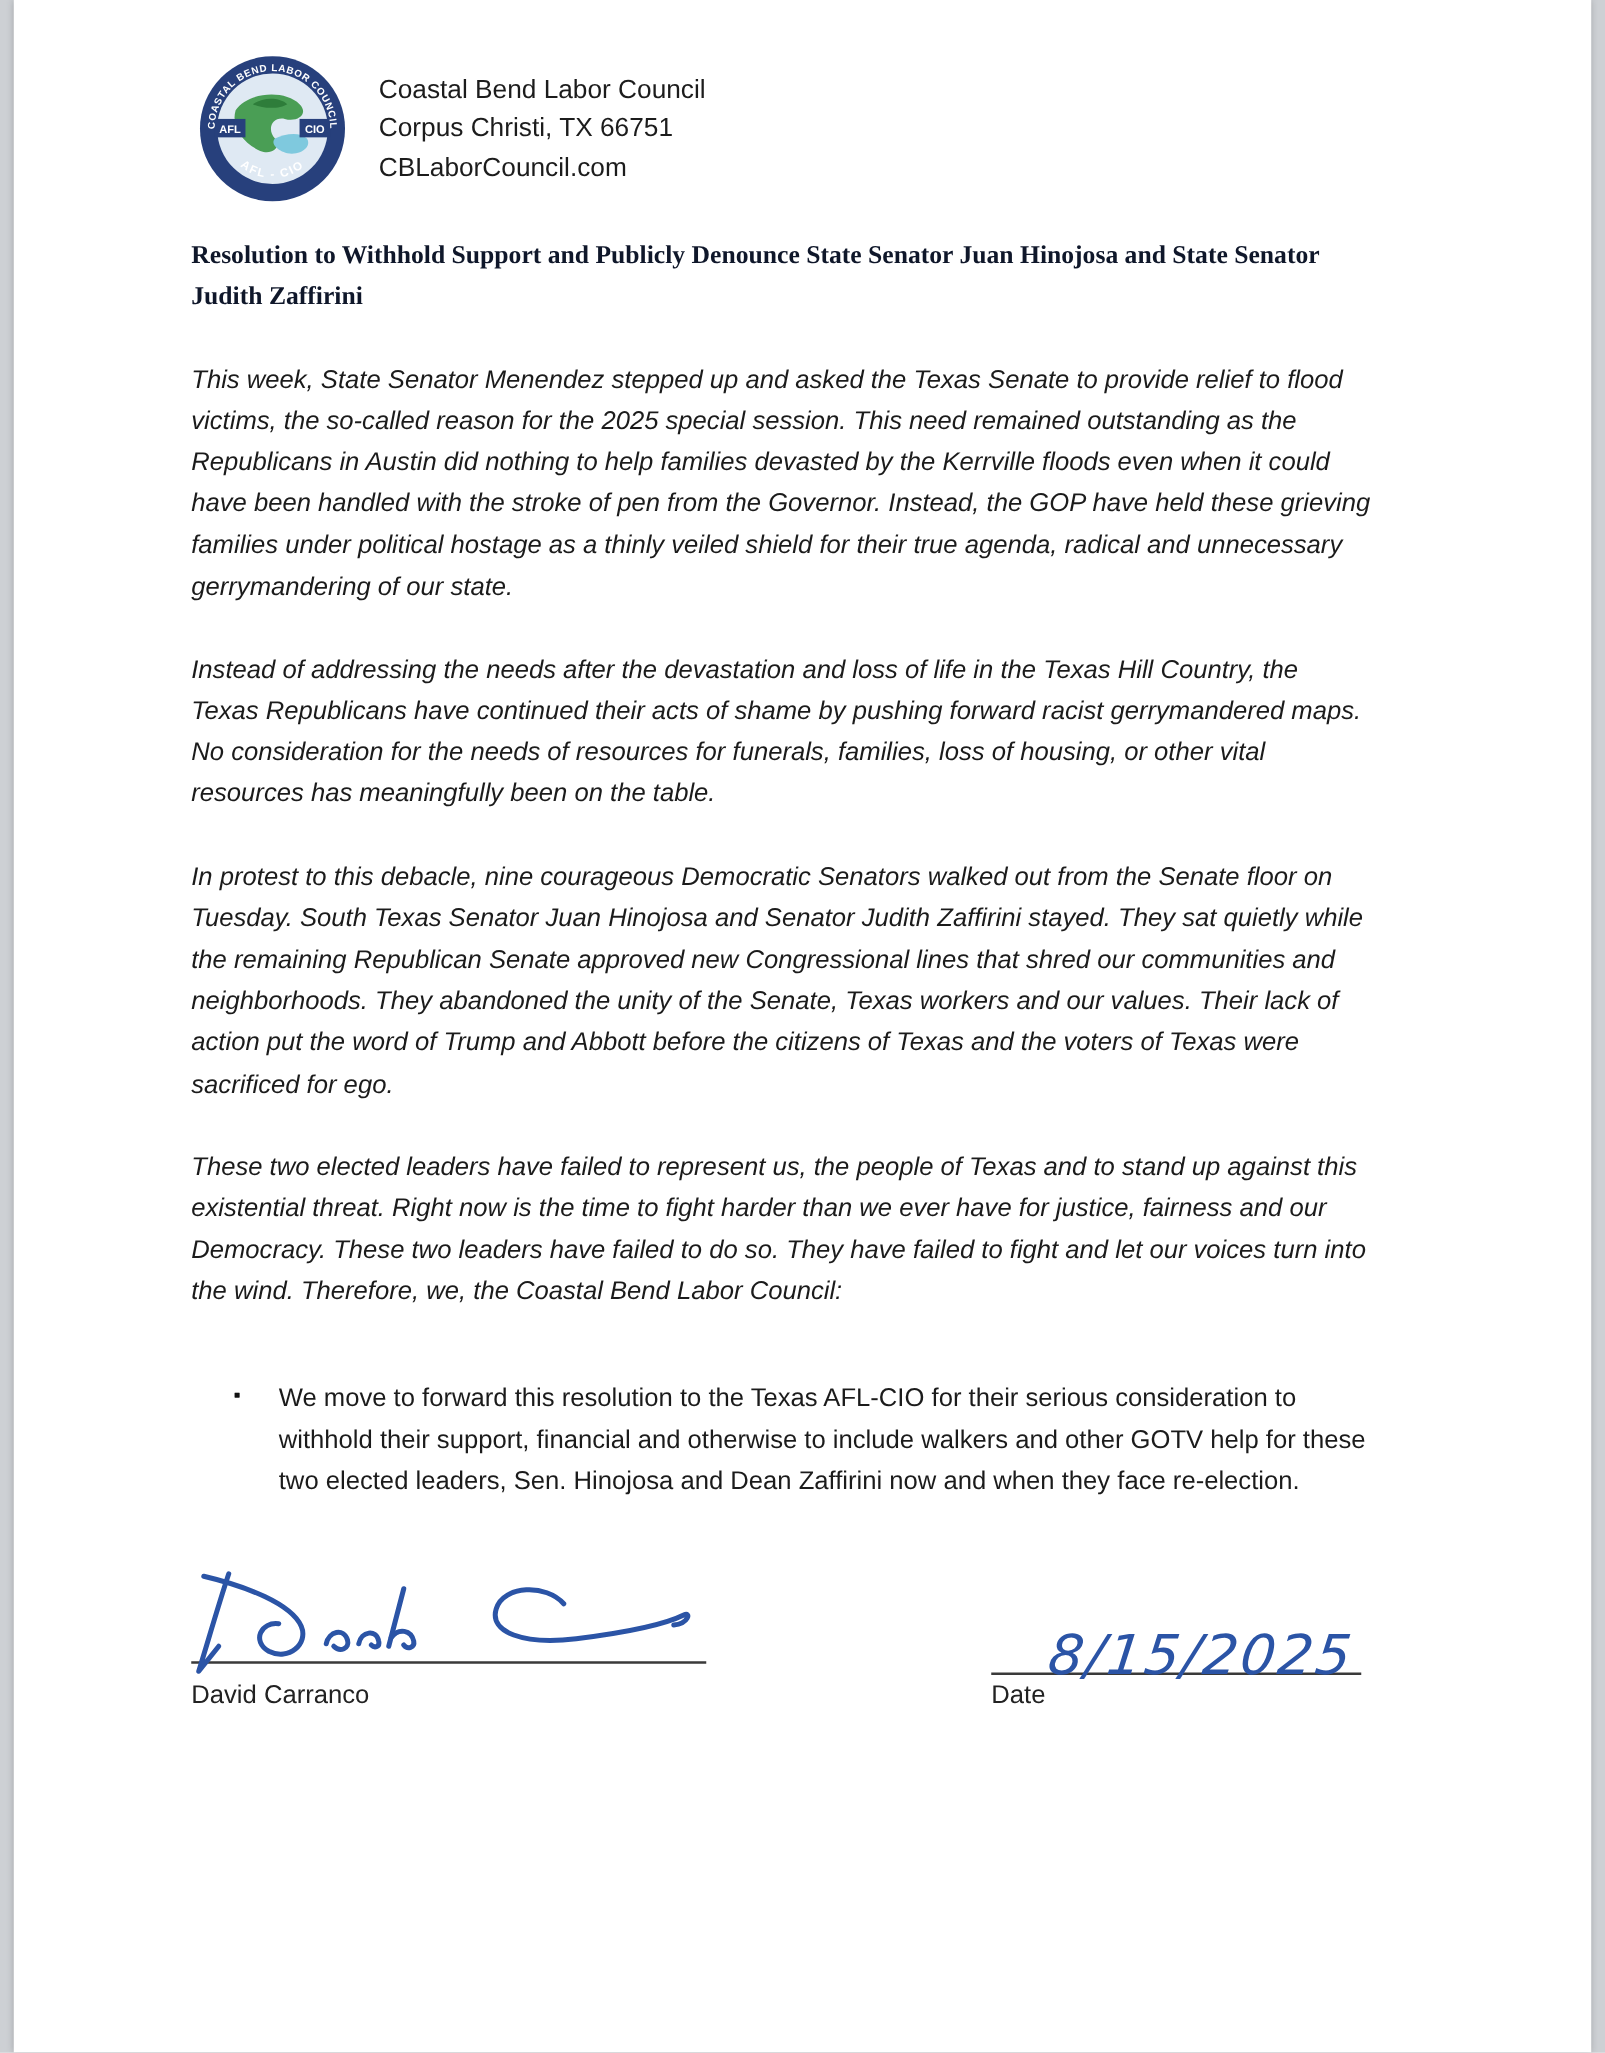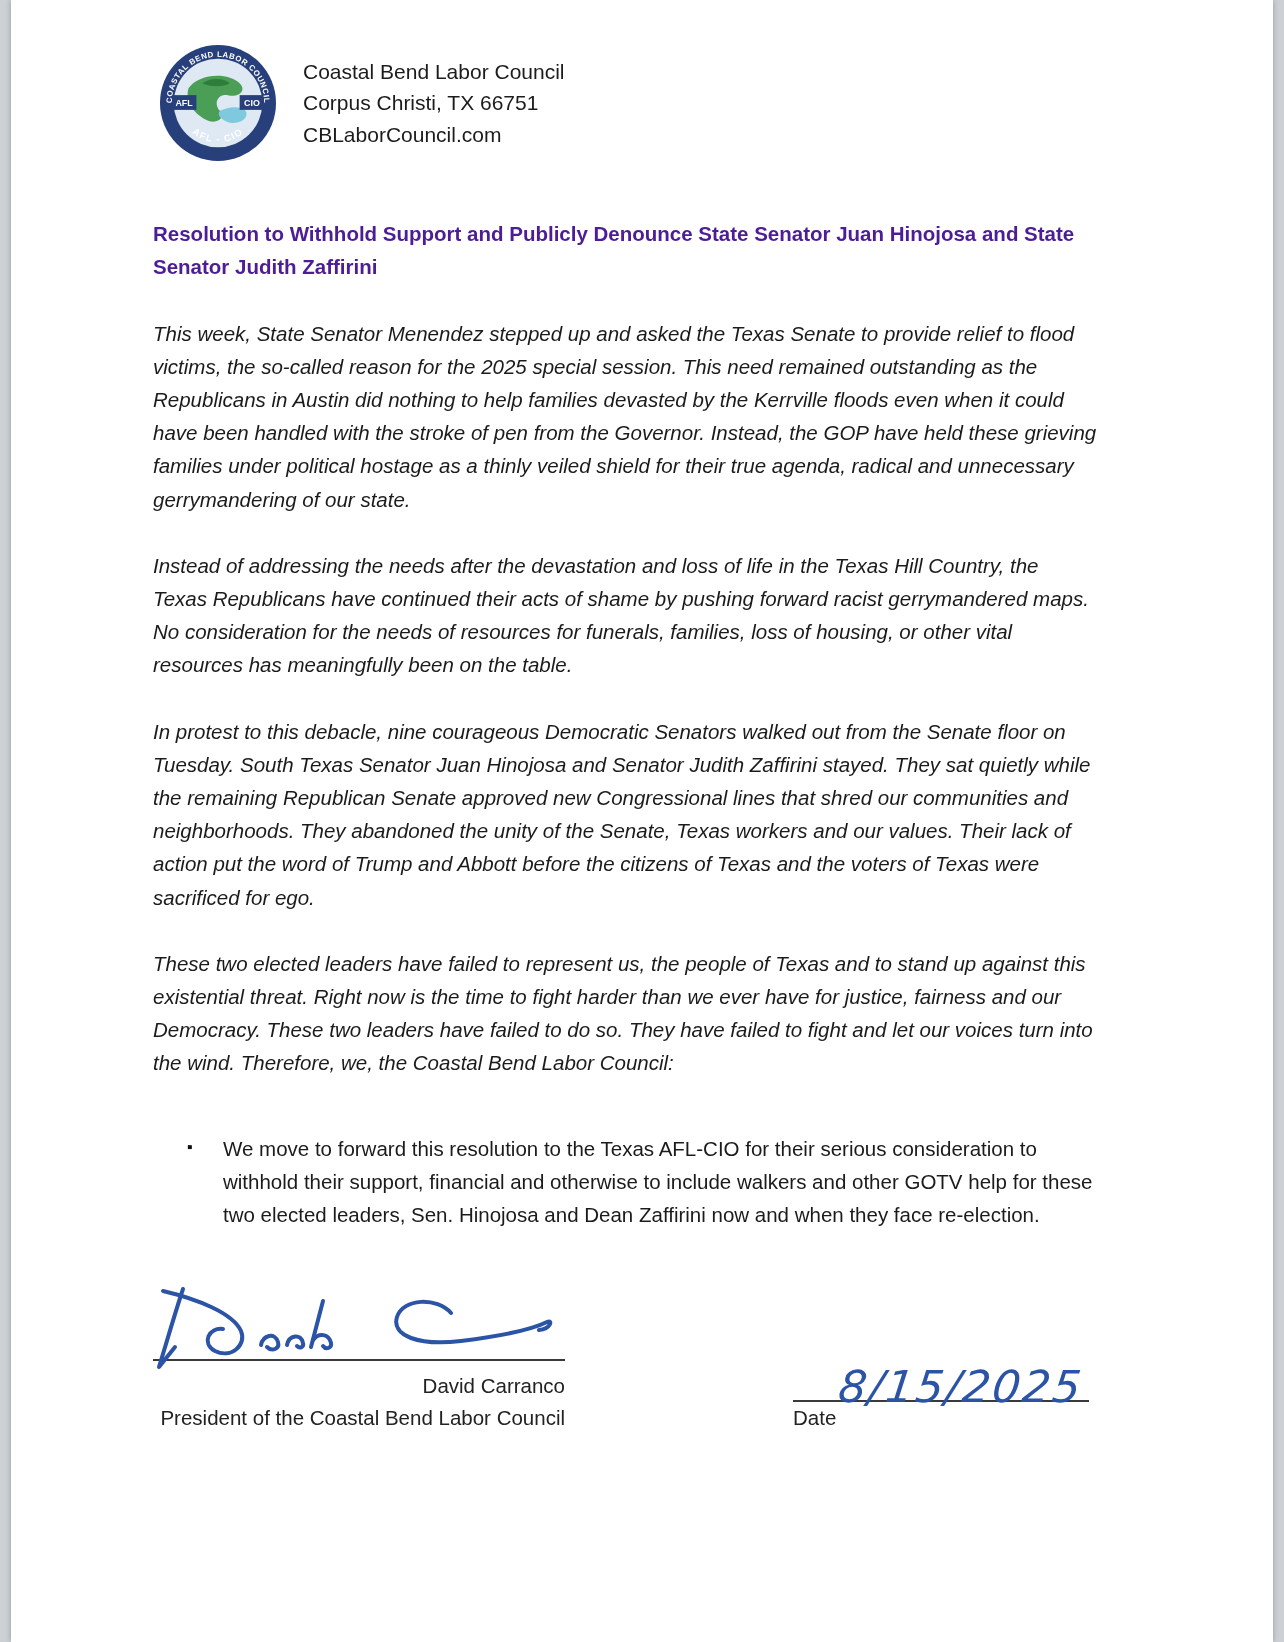--- a/index.html
+++ b/index.html
@@ -24,25 +24,26 @@
     gap: 26px;
     margin-left: 6px;
   }
   .logo-wrap { width: 118px; height: 118px; flex: 0 0 auto; }
   .logo-wrap svg { width: 118px; height: 118px; display: block; }
   .org-info { font-size: 21px; line-height: 1.5; color: #1c1c1c; }
   .org-info div { white-space: nowrap; }
 
   
   .doc-title {
-    margin-top: 56px;
+    margin-top: 26px;
     font-size: 20.5px;
     font-weight: bold;
     line-height: 1.6;
-    color: #4c1d95;
+    color: #0f172a;
+    font-family: Liberation Serif, serif;
   }
   .doc-body p {
     margin-top: 33px;
     font-size: 20.5px;
     line-height: 1.62;
     color: #1b1b1b;
     font-style: italic;
   }
 
   ul.points { list-style: none; margin-top: 37px; }
@@ -60,21 +61,21 @@
     font-size: 15px;
     color: #111;
   }
 
   
   .sig-row {
     display: flex;
     align-items: flex-end;
     margin-top: 48px;
   }
-  .sig-left { width: 412px; margin-right: 228px; text-align: right; }
+  .sig-left { width: 412px; margin-right: 228px; }
   .sig-right { width: 296px; }
 
   .signature-svg {
     display: block;
     width: 400px;
     height: 92px;
     margin-bottom: -16px;
     position: relative;
     z-index: 2;
   }
@@ -166,21 +167,20 @@
           <path d="M 30 6 C 22 30, 14 58, 6 84 L 22 64"></path>
           <path d="M 108 62 C 110 52, 122 49, 125 59 C 127 66, 119 69, 114 64"></path>
           <path d="M 134 62 C 136 52, 148 50, 150 60 C 151 64, 147 66, 144 63"></path>
           <path d="M 158 64 L 170 18"></path>
           <path d="M 160 57 C 166 49, 176 51, 178 60 C 179 65, 173 67, 170 63"></path>
           <path d="M 298 30 C 284 14, 250 15, 244 34 C 238 53, 266 63, 308 58 C 348 53, 380 46, 394 39 C 400 36, 398 46, 386 47"></path>
         </g>
       </svg>
       <div class="sig-line"></div>
       <div class="sig-name">David Carranco</div>
-      <div class="sig-title">President of the Coastal Bend Labor Council</div>
     </div>
 
     <div class="sig-right">
       <div class="hand-date">8/15/2025</div>
       <div class="sig-line"></div>
       <div class="date-label">Date</div>
     </div>
 
   </div>
 

